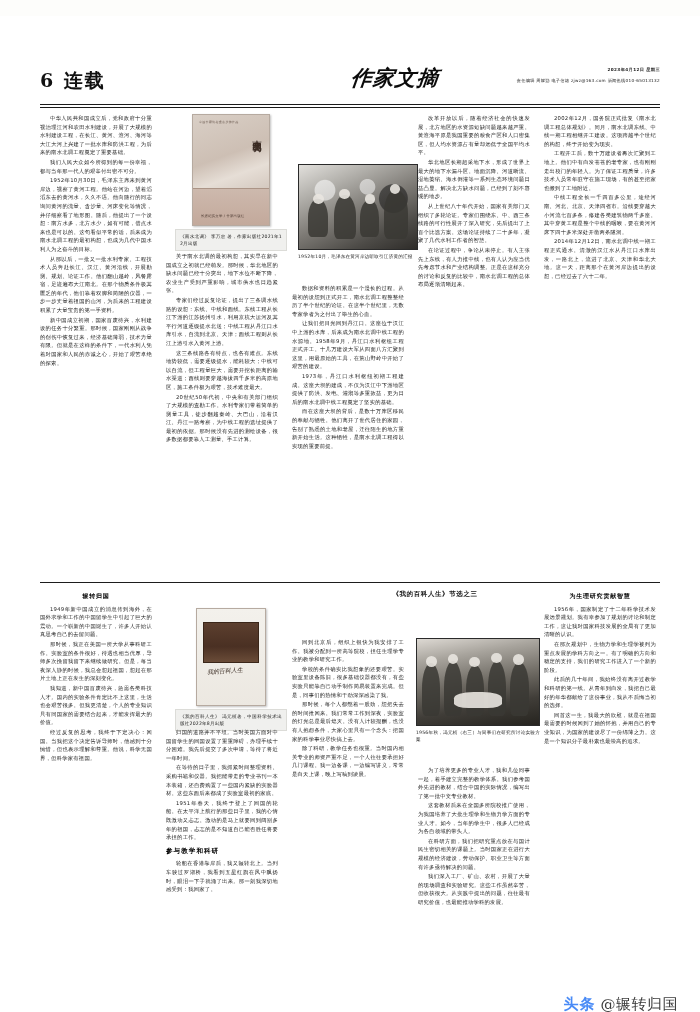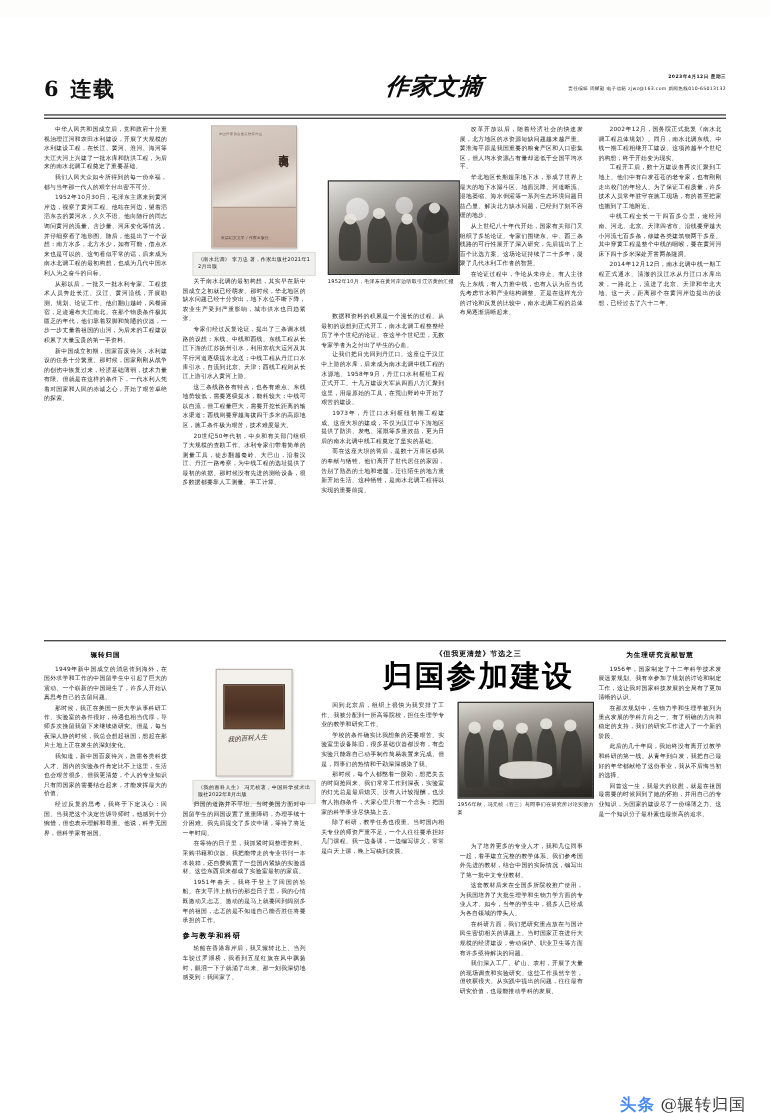--- a/index.html
+++ b/index.html
@@ -313,22 +313,21 @@
       <p>中线工程全长一千四百多公里，途经河南、河北、北京、天津四省市。沿线要穿越大小河流七百多条，修建各类建筑物两千多座。其中穿黄工程是整个中线的咽喉，要在黄河河床下四十多米深处开凿两条隧洞。</p>
       <p>2014年12月12日，南水北调中线一期工程正式通水。清澈的汉江水从丹江口水库出发，一路北上，流进了北京、天津和华北大地。这一天，距离那个在黄河岸边提出的设想，已经过去了六十二年。</p>
     </div>
   </div>
 
   <div class="section-rule"></div>
 
   <div class="section sec-bot">
 
     <div class="head-bot">
-      <div class="head-kicker">《但我更清楚》节选之三</div>
-      <div class="head-title">归国参加建设</div>
+      <div class="head-kicker">《我的百科人生》节选之三</div>
     </div>
 
     <div class="media" style="left:135px; top:18px; width:112px;">
       <div class="bookcover bookcover2" style="width:70px; height:98px; margin:0 auto;">
         <div class="bc-photo"></div>
         <div class="bc-sig">我的百科人生</div>
       </div>
       <div class="caption caption-box">《我的百科人生》 冯元桢著，中国科学技术出版社2022年8月出版</div>
     </div>
 

